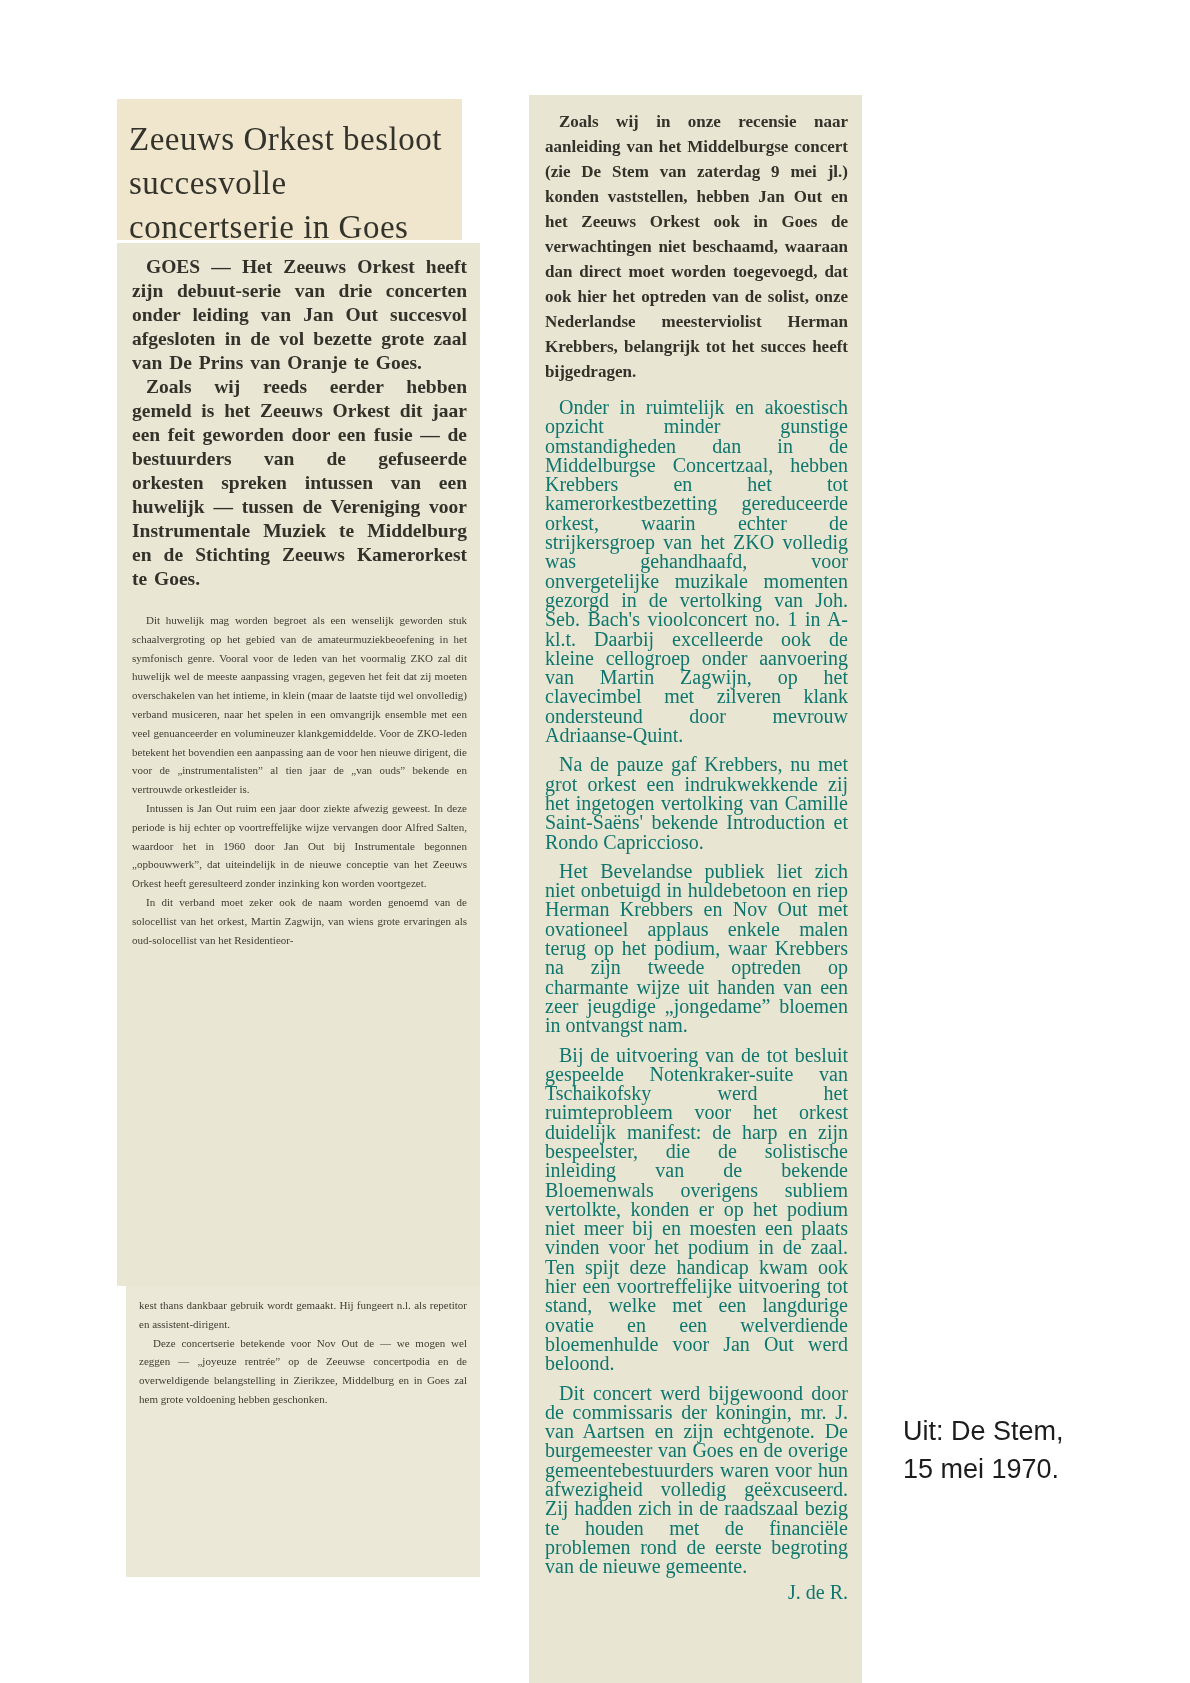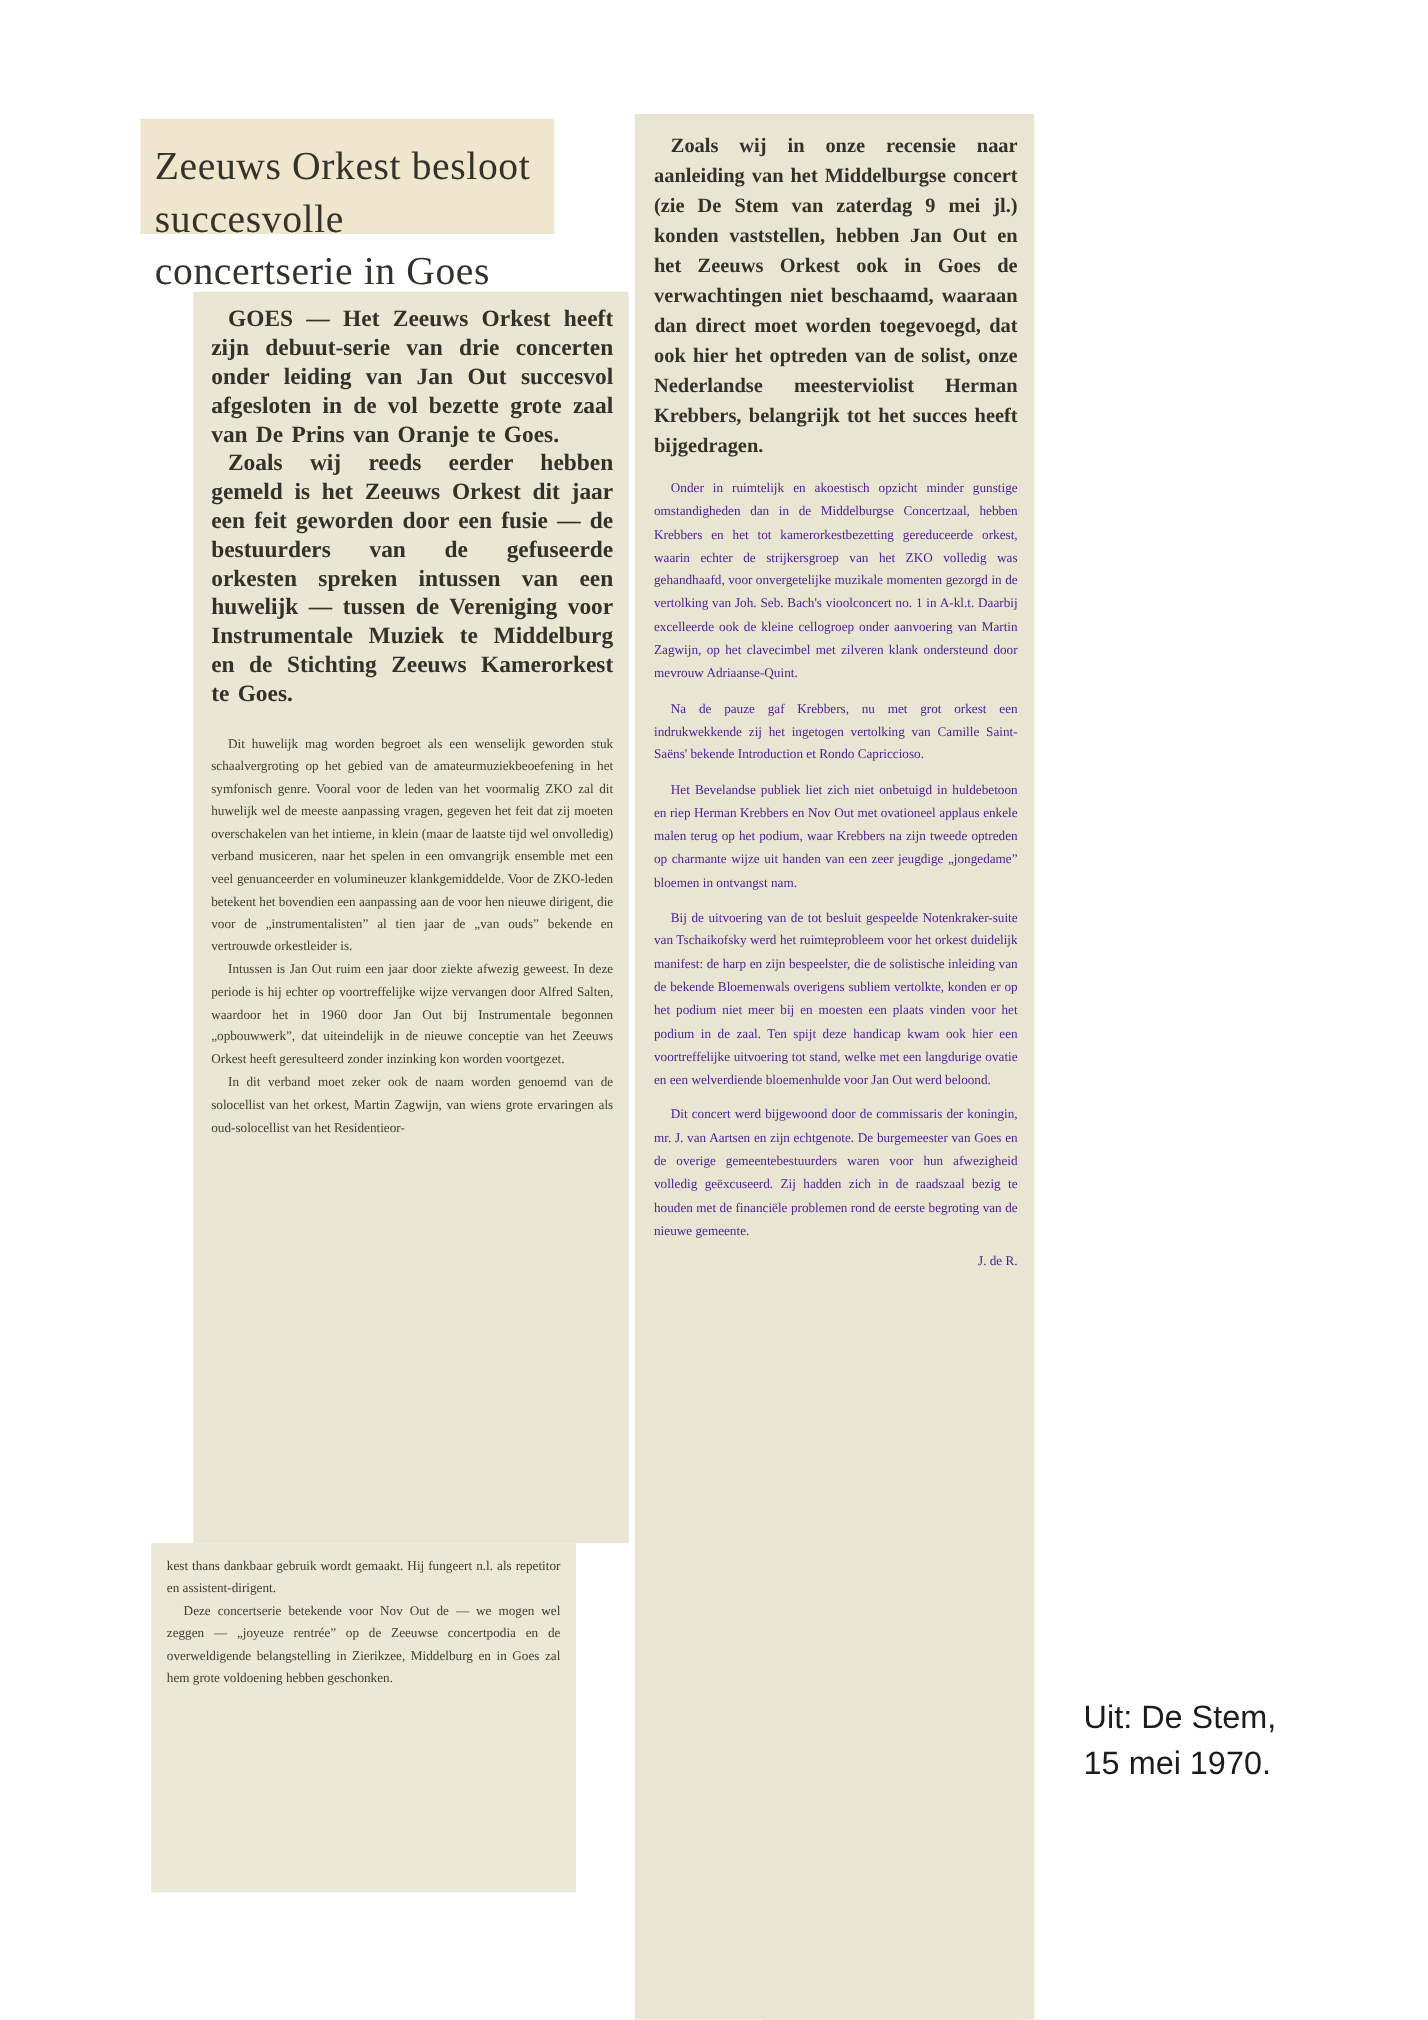--- a/index.html
+++ b/index.html
@@ -9,37 +9,36 @@
     font-family:"Liberation Serif","DejaVu Serif",serif;
     overflow:hidden;
   }
   .clip{
     position:absolute;
     color:#3c3b31;
     box-sizing:border-box;
   }
   
   .headline-clip{
-    left:117px;top:99px;width:345px;height:96px;
+    left:117px;top:99px;width:345px;height:141px;
     background:#efe6cd;
     padding:18px 10px 0 12px;
   }
   .headline-clip h1{
     margin:0;
     font-size:33px;line-height:44px;
     font-weight:400;
     color:#34332b;
     letter-spacing:0.5px;
   }
   
   .left-top{
     left:117px;top:243px;width:363px;height:1043px;
     background:#e9e6d4;
     padding:12px 13px 0 15px;
-    margin-left:44px;
   }
   .left-bottom{
     left:126px;top:1286px;width:354px;height:291px;
     background:#ebe8d7;
     padding:10px 13px 12px 13px;
   }
   
   .right-col{
     left:529px;top:95px;width:333px;height:1668px;
     background:#e8e5d2;
@@ -56,22 +55,22 @@
   }
   .left-top p.lead{
     font-size:19.5px;line-height:24px;
     font-weight:700;
     color:#33322a;
     word-spacing:2px;
   }
   .left-top p.gap{margin-top:20px;}
   .left-bottom p.noindent{text-indent:0;}
   .right-col p{
-    font-size:11px;line-height:19.3px;
-    color:#4c1d95;
+    font-size:20px;line-height:19.3px;
+    color:#0f766e;
     margin-bottom:10px;
   }
   .right-col p.lead{
     font-size:17px;line-height:25px;
     font-weight:700;
     color:#33322a;
     word-spacing:1px;
     margin-bottom:14px;
   }
   .right-col p.sig{

